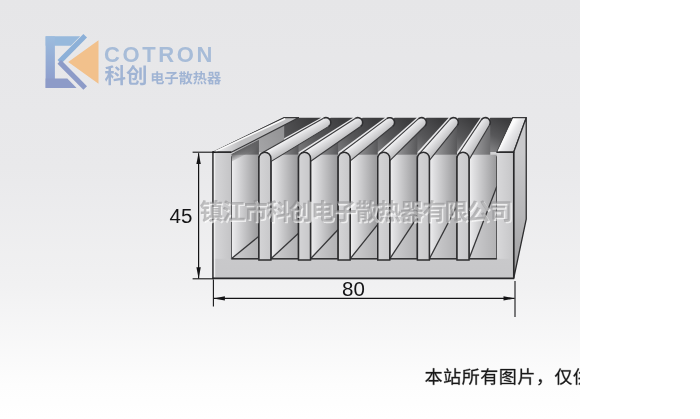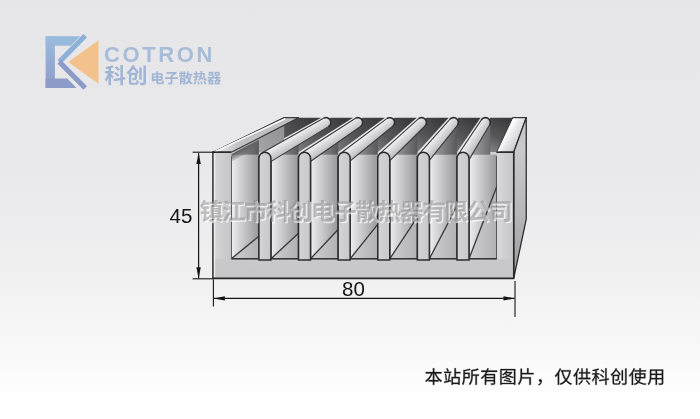--- a/index.html
+++ b/index.html
@@ -1,14 +1,14 @@
 <!DOCTYPE html>
 <html><head><meta charset="utf-8"><style>
 html,body{margin:0;padding:0}
-#page{position:relative;width:700px;height:419px;overflow:hidden;
+#page{position:relative;width:580px;height:419px;overflow:hidden;
 background:linear-gradient(180deg,#e6e6e8 0%,#e9e9eb 40%,#f1f1f2 68%,#fdfdfd 92%,#ffffff 100%);}
 </style></head><body>
 <div id="page">
 <svg width="700" height="419" viewBox="0 0 700 419">
 <defs>
         <linearGradient id="g1" gradientUnits="userSpaceOnUse" x1="245.1" y1="152.2" x2="310.02" y2="117.65">
           <stop offset="0" stop-color="#8e8e90"></stop>
           <stop offset="0.5" stop-color="#58585a"></stop>
           <stop offset="1" stop-color="#3c3c3e"></stop>
         </linearGradient>

